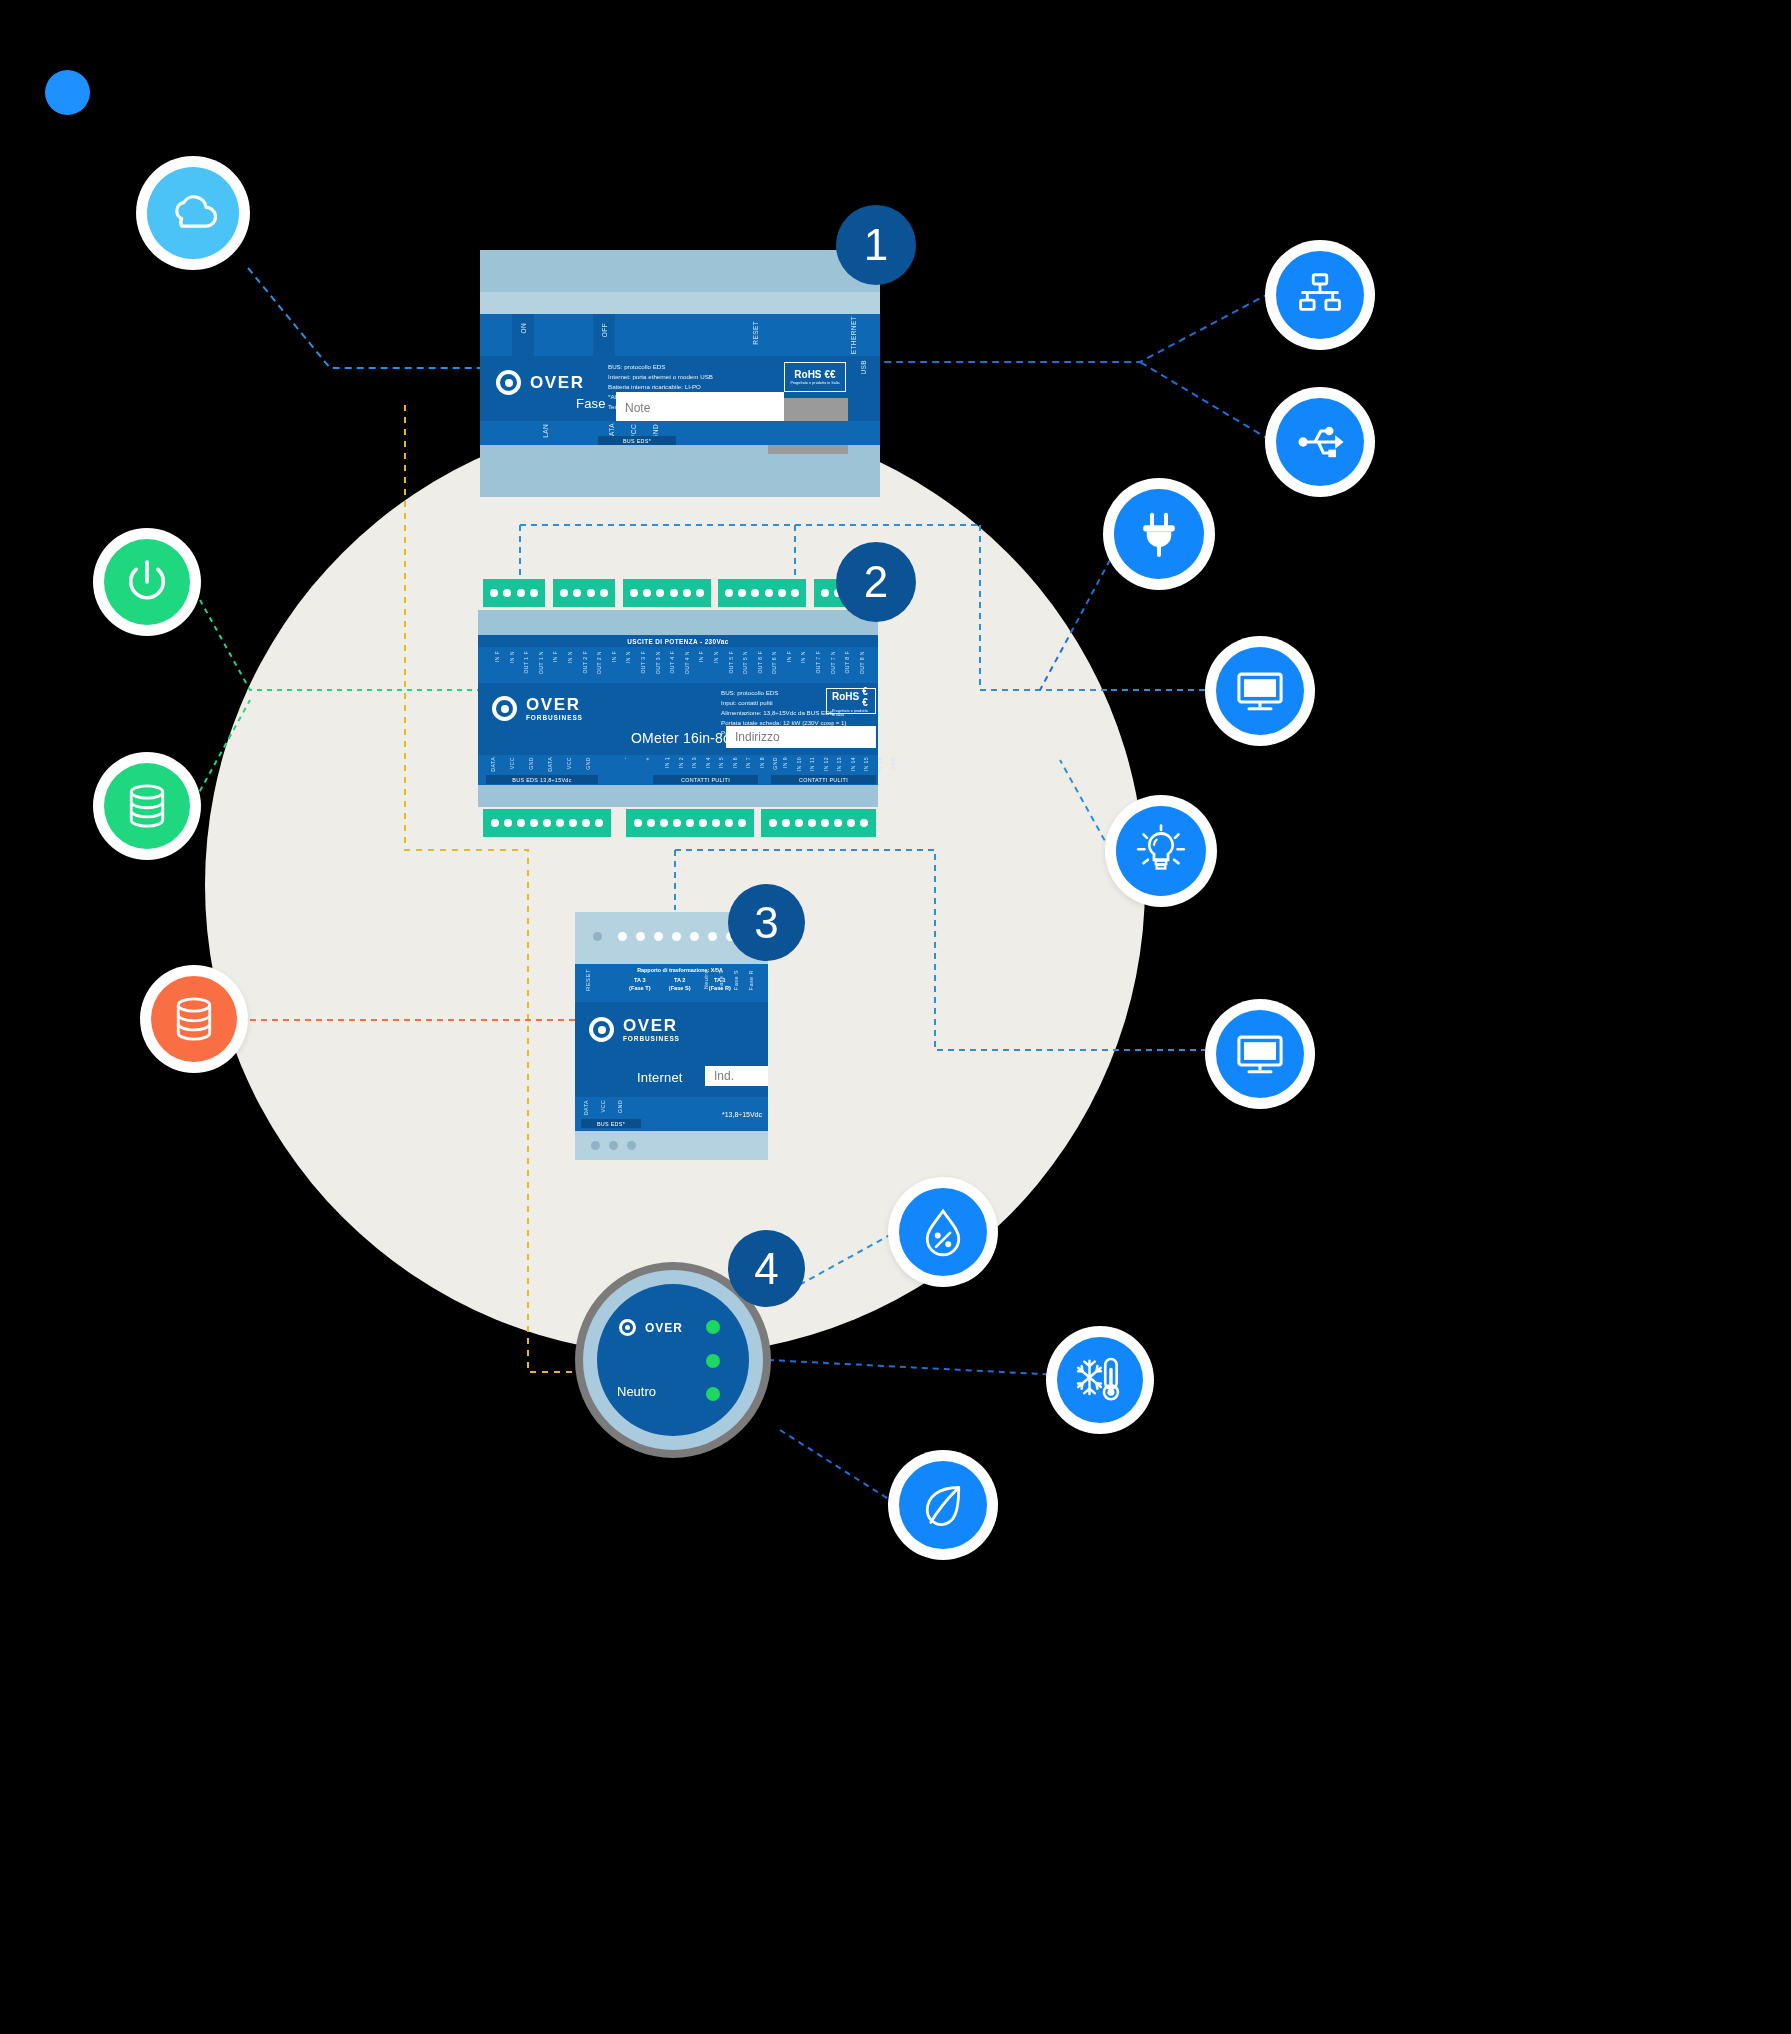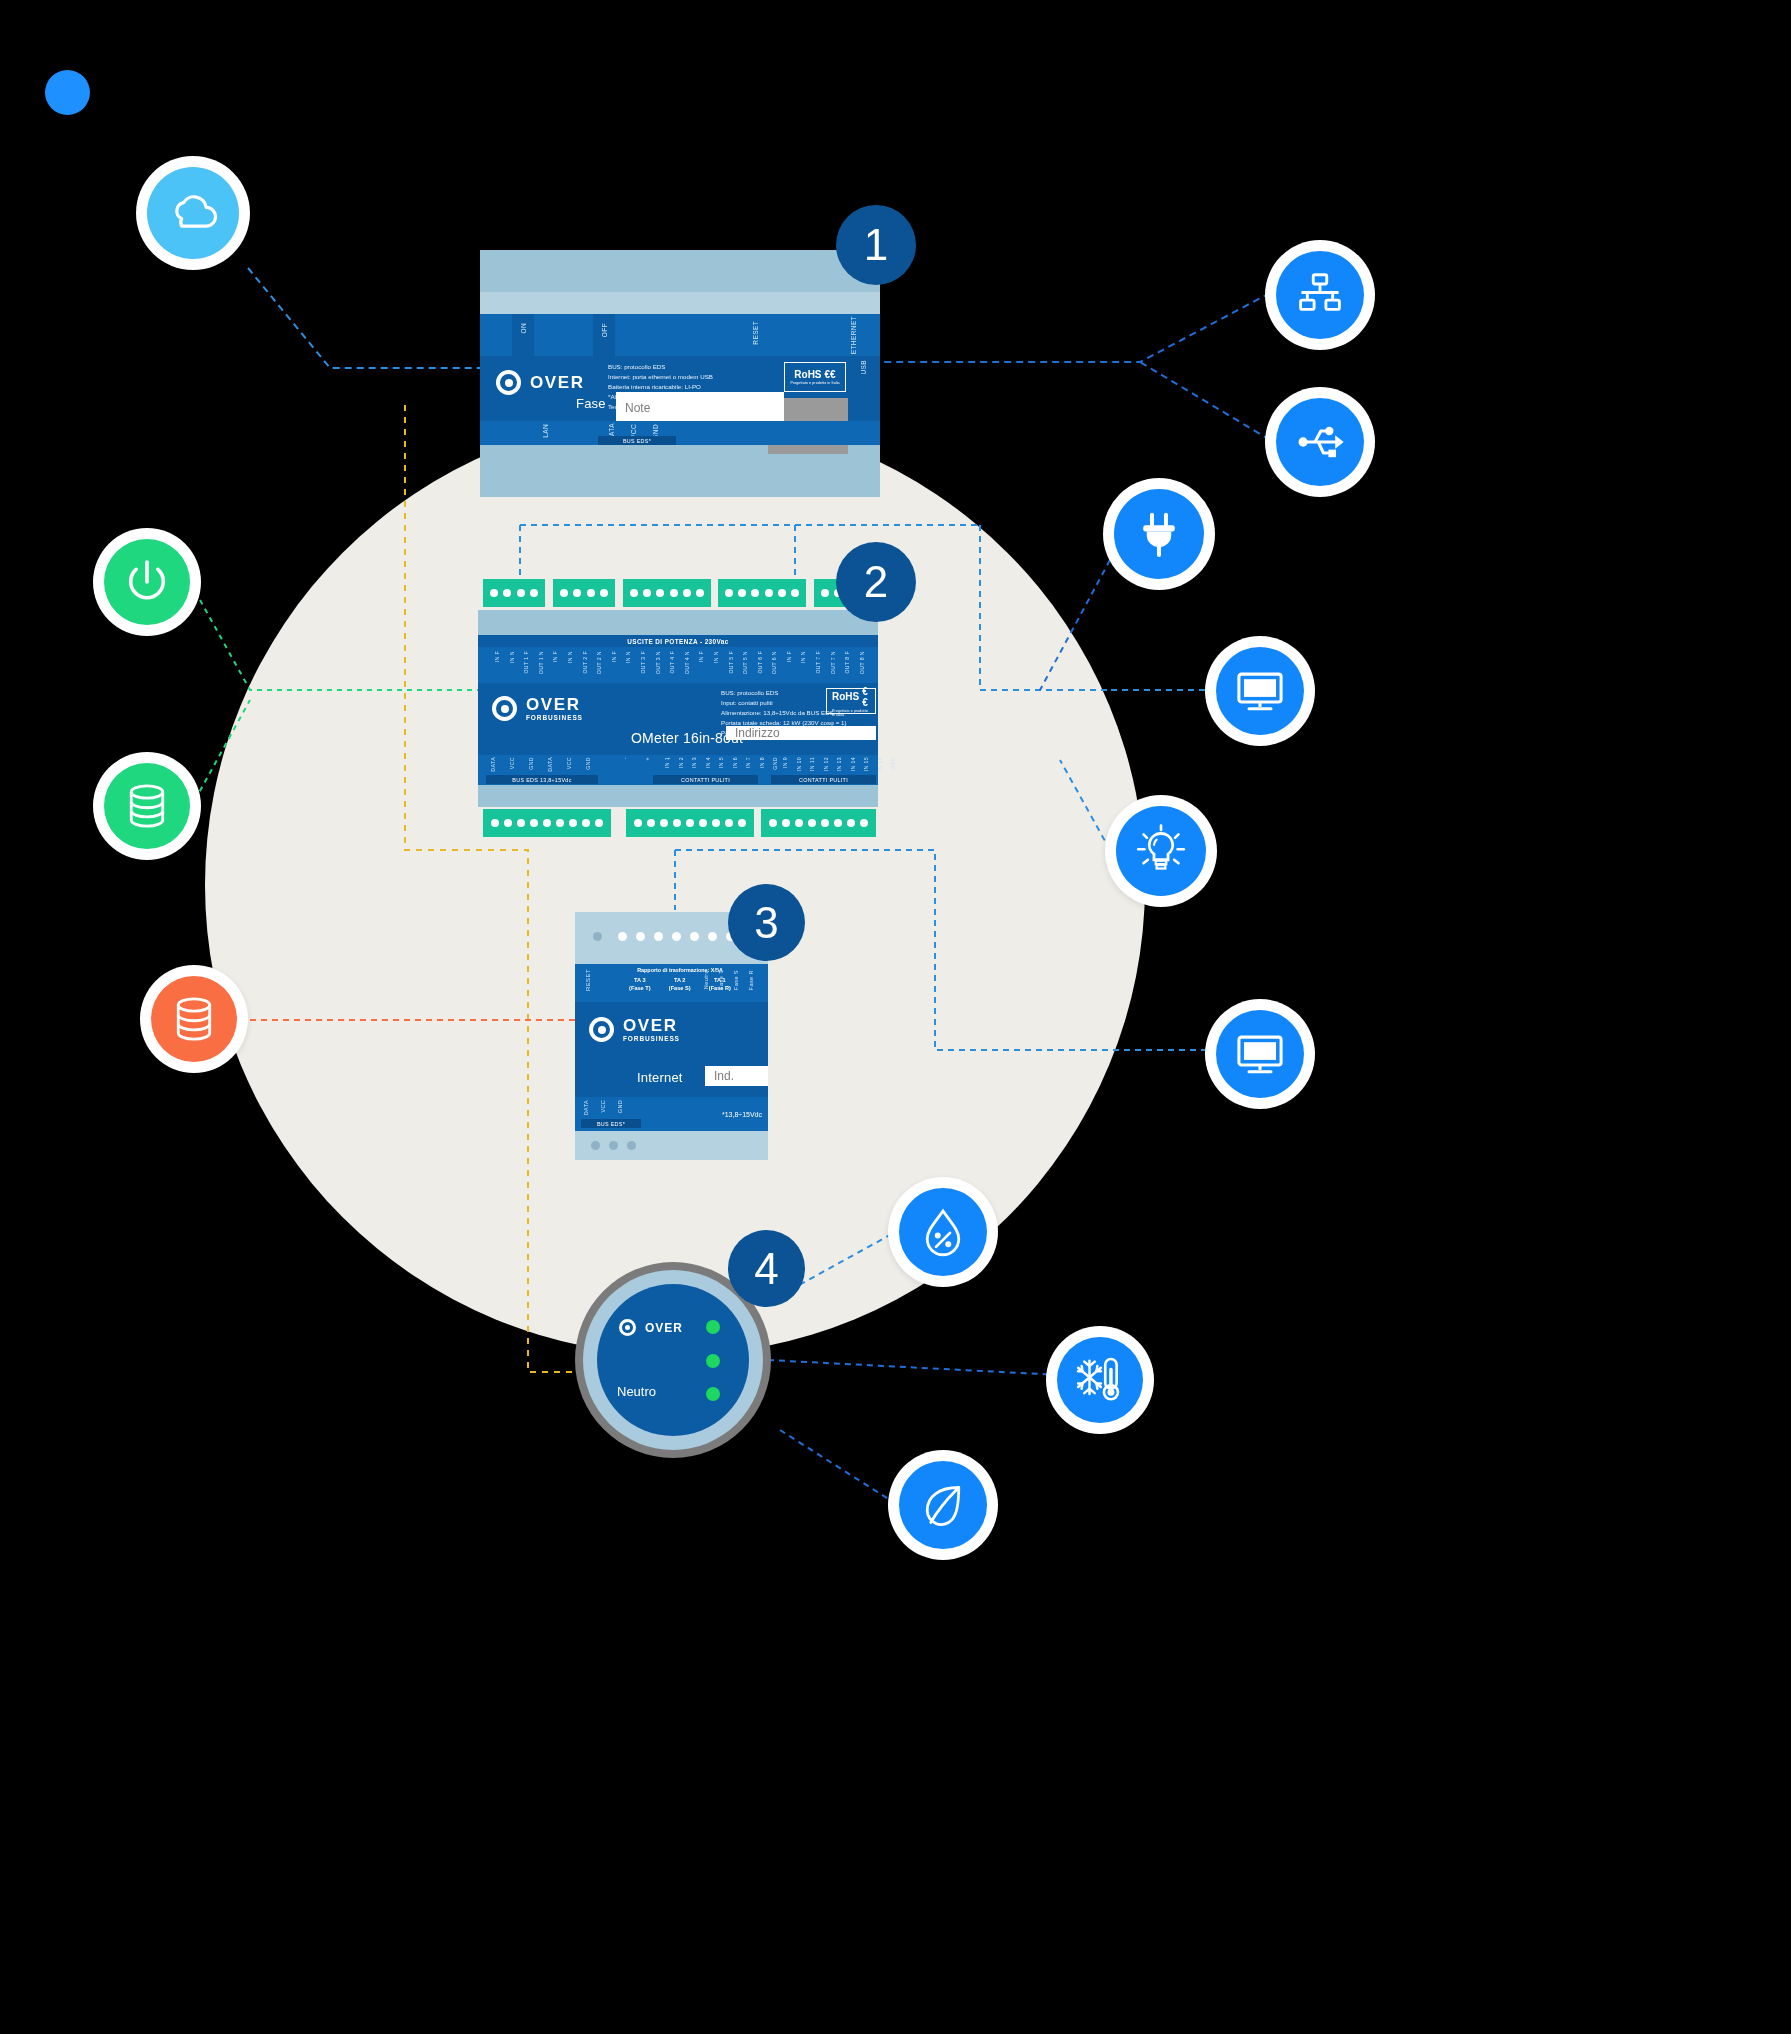--- a/index.html
+++ b/index.html
@@ -326,21 +326,21 @@
 
       <div class="rohs" style="left:348px;top:5px;width:50px;height:26px;">
         <span class="r1">
           <span>RoHS</span>
           <span>€€</span>
         </span>
         <span class="r2">Progettato e prodotto in Italia</span>
       </div>
 
       <div class="devname" style="left:153px;top:47px;font-size:14px;">OMeter 16in-8out</div>
-      <div class="inputfield" style="left:248px;top:43px;width:150px;height:14px;">Indirizzo</div>
+      <div class="inputfield" style="left:248px;top:43px;width:150px;height:22px;">Indirizzo</div>
     </div>
 
     <div style="position:relative;height:30px;background:#0e68b4;">
       <div id="ometer-botlabels" style="position:absolute;left:4px;top:1px;">
           <span class="vlabel" style="left: 8px; top: 1px; font-size: 5.2px;">DATA</span>
           <span class="vlabel" style="left: 27px; top: 1px; font-size: 5.2px;">VCC</span>
           <span class="vlabel" style="left: 46px; top: 1px; font-size: 5.2px;">GND</span>
           <span class="vlabel" style="left: 65px; top: 1px; font-size: 5.2px;">DATA</span>
           <span class="vlabel" style="left: 84px; top: 1px; font-size: 5.2px;">VCC</span>
           <span class="vlabel" style="left: 103px; top: 1px; font-size: 5.2px;">GND</span>

